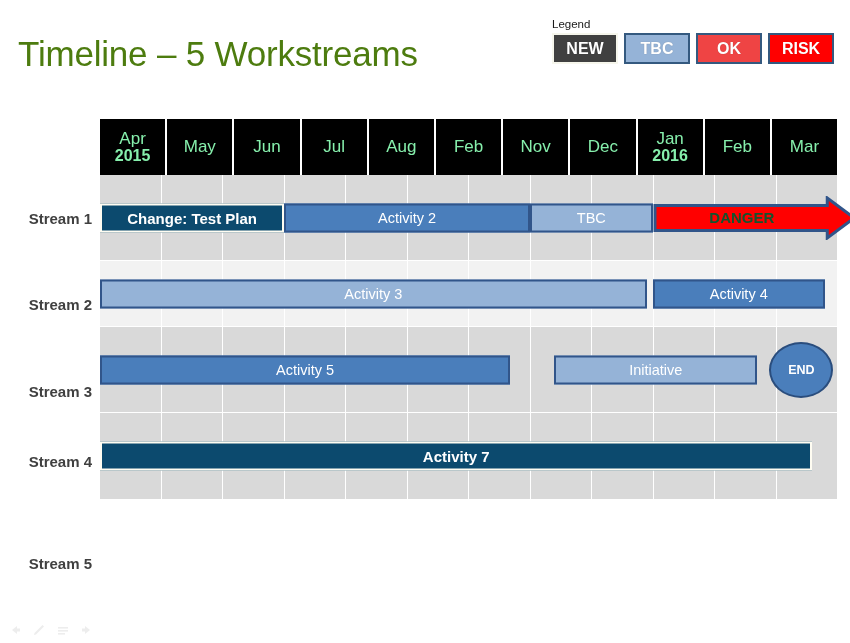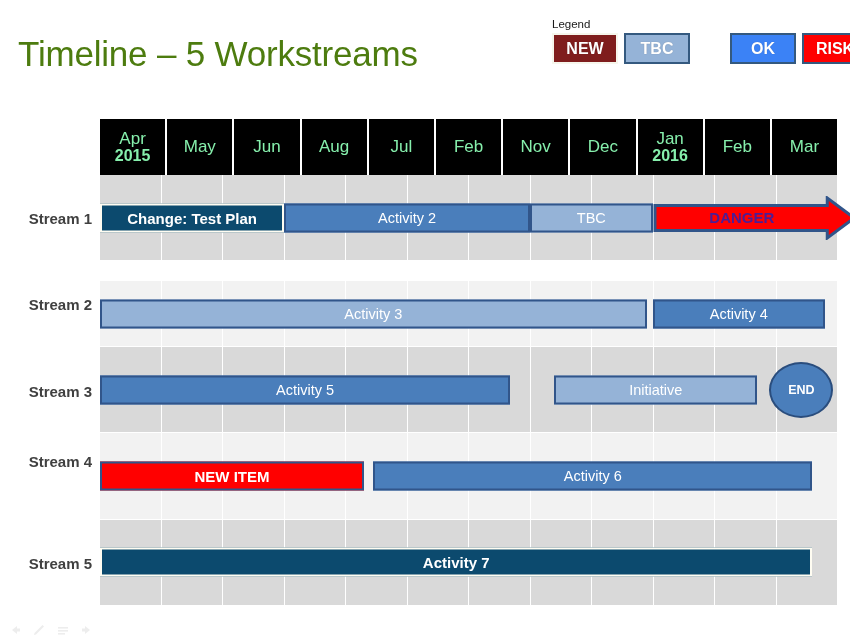--- a/index.html
+++ b/index.html
@@ -49,23 +49,23 @@
     height: 31px;
     display: flex;
     align-items: center;
     justify-content: center;
     font-size: 16px;
     font-weight: bold;
     color: #ffffff;
     box-sizing: border-box;
     text-shadow: 0 0 1px rgba(0,0,0,0.25);
   }
-  .legend-box.new  { background: #7f1d1d; border: 2px solid #f6f6ec; }
+  .legend-box.new  { background: #404040; border: 2px solid #f6f6ec; }
   .legend-box.tbc  { background: #95b3d7; border: 2px solid #34597f; }
-  .legend-box.ok   { background: #3b82f6; border: 2px solid #34597f; margin-left: 34px; }
+  .legend-box.ok   { background: #ef4444; border: 2px solid #34597f; }
   .legend-box.risk { background: #ff0000; border: 2px solid #34597f; }
 
   
   #chart {
     position: absolute;
     left: 100px;
     top: 119px;
     width: 737px;
     height: 487px;
   }
@@ -182,21 +182,21 @@
     border: none;
     height: 44px;
     padding: 0;
   }
   .bar.arrow svg { position: absolute; left: 0; top: 0; }
   .bar.arrow .arrow-label {
     position: relative;
     z-index: 2;
     font-weight: bold;
     font-size: 15px;
-    color: #4c1d95;
+    color: #14532d;
     margin-right: 26px;
   }
 
   
   .ellipse-marker {
     position: absolute;
     top: 50%;
     transform: translateY(-50%);
     width: 60px;
     height: 52px;
@@ -264,24 +264,24 @@
         <div class="month-name">Apr</div>
         <div class="month-year">2015</div>
       </div>
       <div class="month-cell">
         <div class="month-name">May</div>
       </div>
       <div class="month-cell">
         <div class="month-name">Jun</div>
       </div>
       <div class="month-cell">
+        <div class="month-name">Jul</div>
+      </div>
+      <div class="month-cell">
         <div class="month-name">Aug</div>
-      </div>
-      <div class="month-cell">
-        <div class="month-name">Jul</div>
       </div>
       <div class="month-cell">
         <div class="month-name">Feb</div>
       </div>
       <div class="month-cell">
         <div class="month-name">Nov</div>
       </div>
       <div class="month-cell">
         <div class="month-name">Dec</div>
       </div>
@@ -321,21 +321,21 @@
         <div class="bar blue-light" style="left: 429.917px; width: 122.833px;">
           <span>TBC</span>
         </div>
         <div class="bar red arrow" style="left: 552.75px; width: 204.25px; height: 44px;">
           <svg width="204.25" height="44" viewBox="0 0 204.25 44">
             <path d="M2,9.5 L174.25,9.5 L174.25,2 L201.25,22 L174.25,42 L174.25,34.5 L2,34.5 Z" fill="#ff0000" stroke="#31558a" stroke-width="3" stroke-linejoin="miter"></path>
           </svg>
           <span class="arrow-label">DANGER</span>
         </div>
       </div>
-      <div class="row light" style="height: 66px; margin-top: 20px;">
+      <div class="row light" style="height: 66px;">
         <div class="gridlines">
           <div></div>
           <div></div>
           <div></div>
           <div></div>
           <div></div>
           <div></div>
           <div></div>
           <div></div>
           <div></div>
@@ -366,42 +366,20 @@
           <div></div>
         </div>
         <div class="bar blue-dark" style="left: 0px; width: 410px;">
           <span>Activity 5</span>
         </div>
         <div class="bar blue-light" style="left: 454.483px; width: 202.675px;">
           <span>Initiative</span>
         </div>
         <div class="ellipse-marker" style="left: 669.442px;">
           <span>END</span>
-        </div>
-      </div>
-      <div class="row light" style="height: 86.2px;">
-        <div class="gridlines">
-          <div></div>
-          <div></div>
-          <div></div>
-          <div></div>
-          <div></div>
-          <div></div>
-          <div></div>
-          <div></div>
-          <div></div>
-          <div></div>
-          <div></div>
-          <div></div>
-        </div>
-        <div class="bar red" style="left: 0px; width: 264.092px;">
-          <span>NEW ITEM</span>
-        </div>
-        <div class="bar blue-dark" style="left: 273.304px; width: 439.129px;">
-          <span>Activity 6</span>
         </div>
       </div>
       <div class="row dark" style="height: 86.2px;">
         <div class="gridlines">
           <div></div>
           <div></div>
           <div></div>
           <div></div>
           <div></div>
           <div></div>

